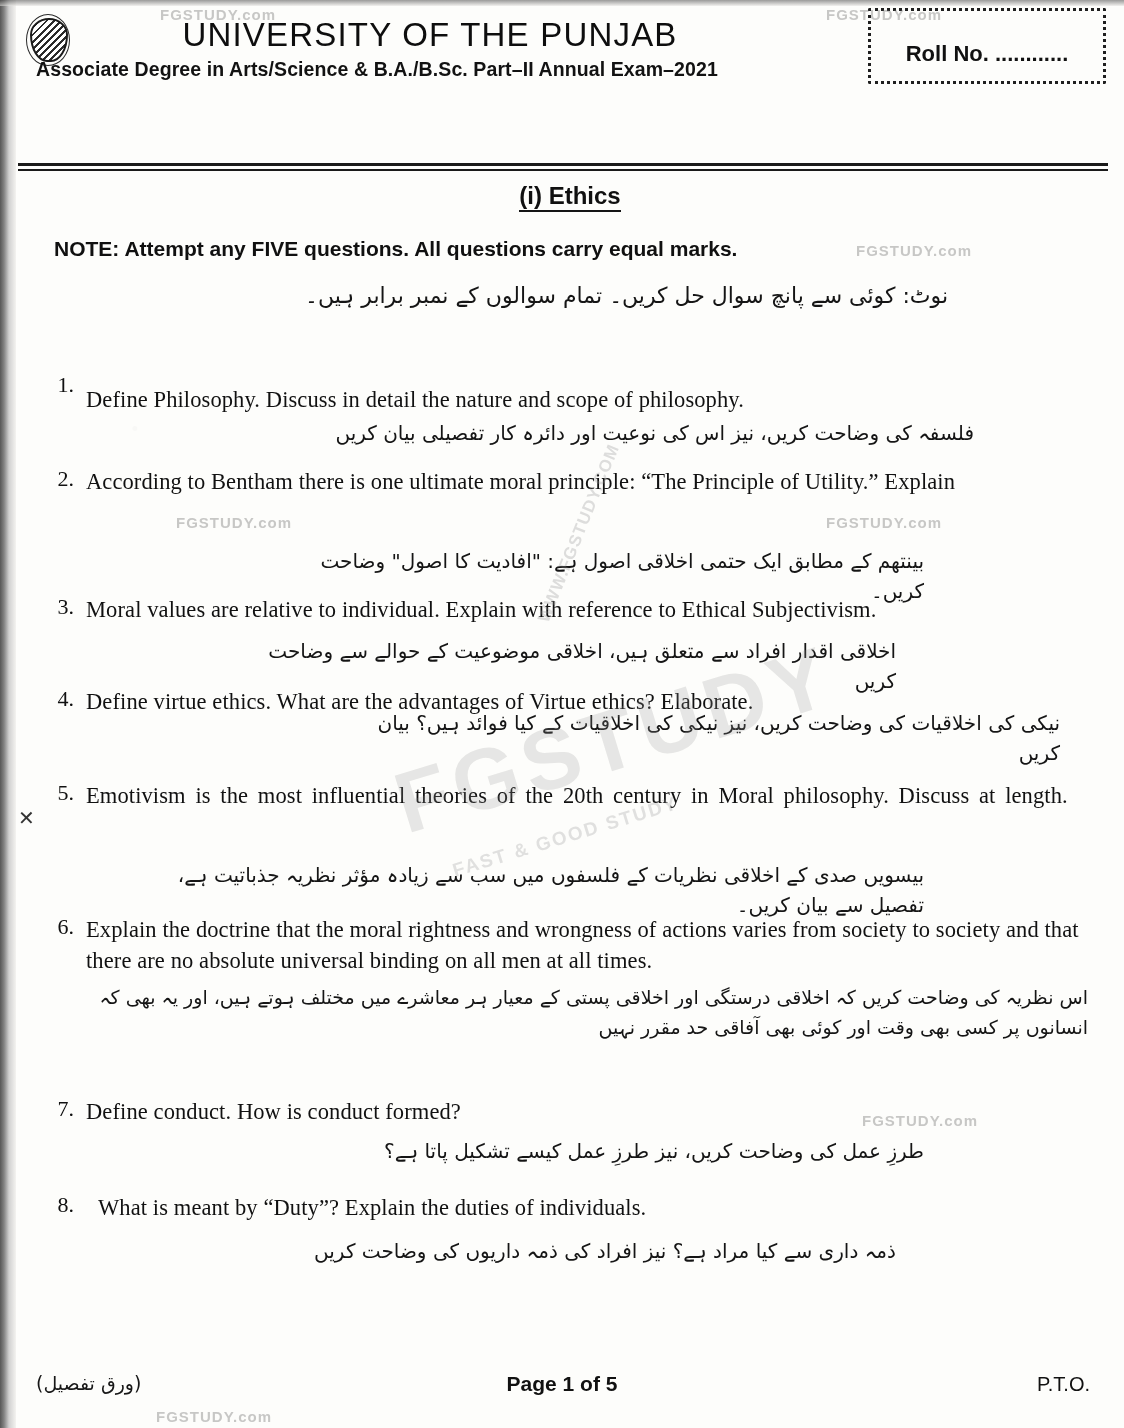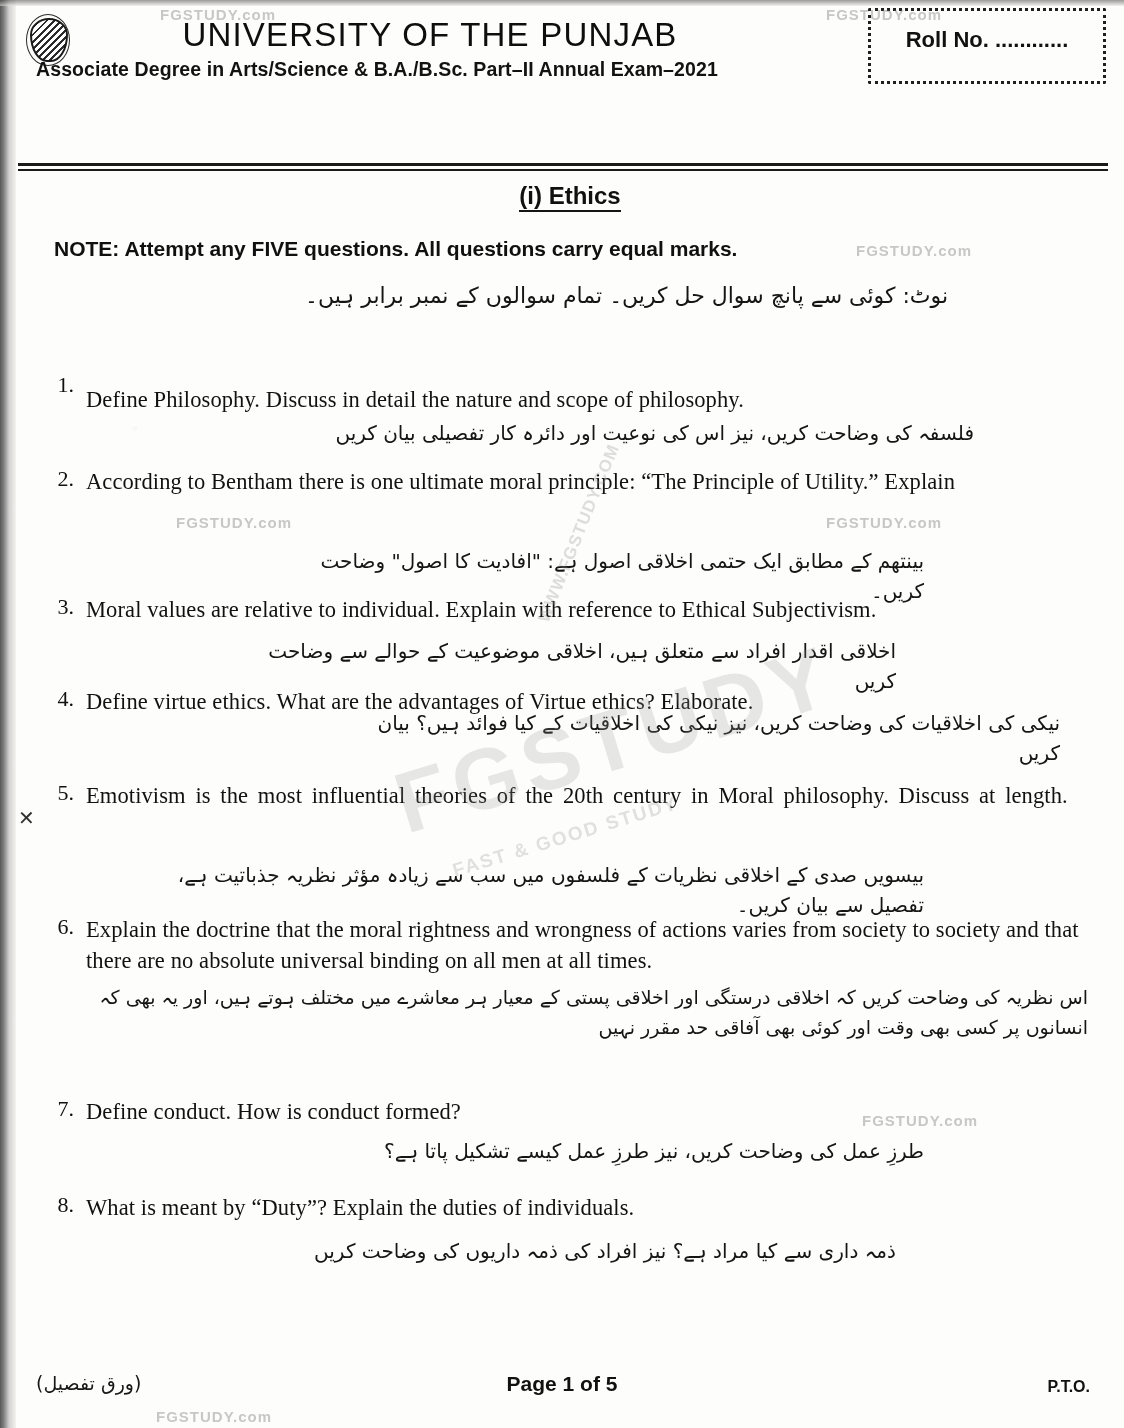--- a/index.html
+++ b/index.html
@@ -90,21 +90,21 @@
 
   .rollbox {
     position: absolute;
     right: 18px; top: 8px;
     width: 232px; height: 70px;
     border: 3px dotted #1f1f1f;
     border-radius: 2px;
   }
   .rollbox-label {
     position: absolute;
-    left: 0; top: 16px;
+    left: 0; top: 30px;
     width: 232px;
     text-align: center;
     font-family: "Liberation Sans", sans-serif;
     font-weight: bold;
     font-size: 22px;
     color: #111;
   }
 
   .meta {
     position: absolute;
@@ -246,22 +246,22 @@
     text-align: center;
     font-family: "Liberation Sans", sans-serif;
     font-weight: bold;
     font-size: 21px;
     color: #111;
   }
   .footer-pto {
     position: absolute;
     right: 34px; bottom: 32px;
     font-family: "Liberation Sans", sans-serif;
-    font-weight: bold;
-    font-size: 16px;
+    font-weight: normal;
+    font-size: 20px;
     color: #111;
   }
   .mark-x {
     position: absolute;
     left: 18px; top: 806px;
     font-size: 20px;
     color: #333;
   }
 </style>
 </head>
@@ -332,21 +332,21 @@
   <div class="urdu" style="right:36px; top:982px; width:1050px; font-size:19px;">اس نظریہ کی وضاحت کریں کہ اخلاقی درستگی اور اخلاقی پستی کے معیار ہر معاشرے میں مختلف ہوتے ہیں، اور یہ بھی کہ انسانوں پر کسی بھی وقت اور کوئی بھی آفاقی حد مقرر نہیں</div>
 
   <div class="q" style="left:40px; top:1096px; width:1030px;">
     <div class="num">7.</div>
     <div class="txt" style="width:970px;">Define conduct. How is conduct formed?</div>
   </div>
   <div class="urdu" style="right:200px; top:1136px; width:600px;">طرزِ عمل کی وضاحت کریں، نیز طرزِ عمل کیسے تشکیل پاتا ہے؟</div>
 
   <div class="q" style="left:40px; top:1192px; width:1030px;">
     <div class="num">8.</div>
-    <div class="txt" style="width:970px;">What is meant by “Duty”? Explain the duties of individuals.</div>
+    <div class="txt" style="width:970px;margin-left:12px;">What is meant by “Duty”? Explain the duties of individuals.</div>
   </div>
   <div class="urdu" style="right:228px; top:1236px; width:620px;">ذمہ داری سے کیا مراد ہے؟ نیز افراد کی ذمہ داریوں کی وضاحت کریں</div>
 
   <div class="mark-x">✕</div>
 
   <div class="wm wm-small" style="left:160px; top:6px;">FGSTUDY.com</div>
   <div class="wm wm-small" style="left:826px; top:6px;">FGSTUDY.com</div>
   <div class="wm wm-small" style="left:856px; top:242px;">FGSTUDY.com</div>
   <div class="wm wm-small" style="left:176px; top:514px;">FGSTUDY.com</div>
   <div class="wm wm-small" style="left:826px; top:514px;">FGSTUDY.com</div>

